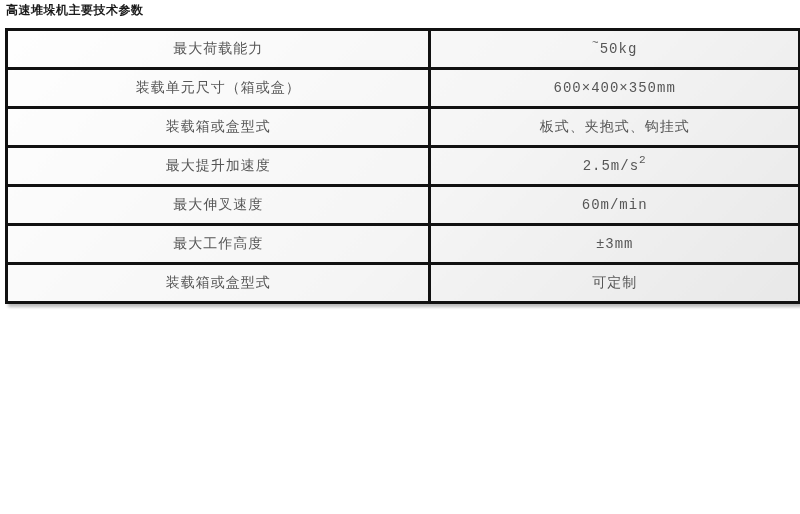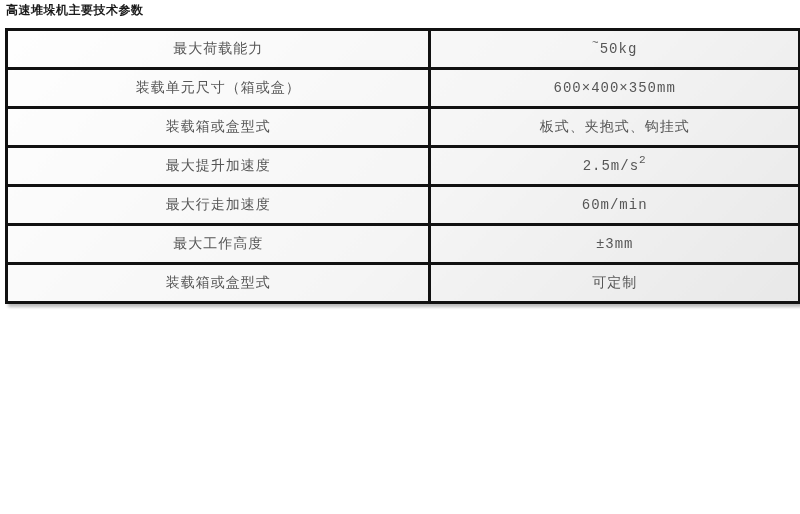--- a/index.html
+++ b/index.html
@@ -81,21 +81,21 @@
         </tr>
         <tr>
           <td class="label-cell">装载箱或盒型式</td>
           <td class="value-cell">板式、夹抱式、钩挂式</td>
         </tr>
         <tr>
           <td class="label-cell">最大提升加速度</td>
           <td class="value-cell">2.5m/s<sup class="val-sup">2</sup></td>
         </tr>
         <tr>
-          <td class="label-cell">最大行走加速度</td>
+          <td class="label-cell">最大伸叉速度</td>
           <td class="value-cell">60m/min</td>
         </tr>
         <tr>
           <td class="label-cell">最大工作高度</td>
           <td class="value-cell">±3mm</td>
         </tr>
         <tr>
           <td class="label-cell">装载箱或盒型式</td>
           <td class="value-cell">可定制</td>
         </tr>

